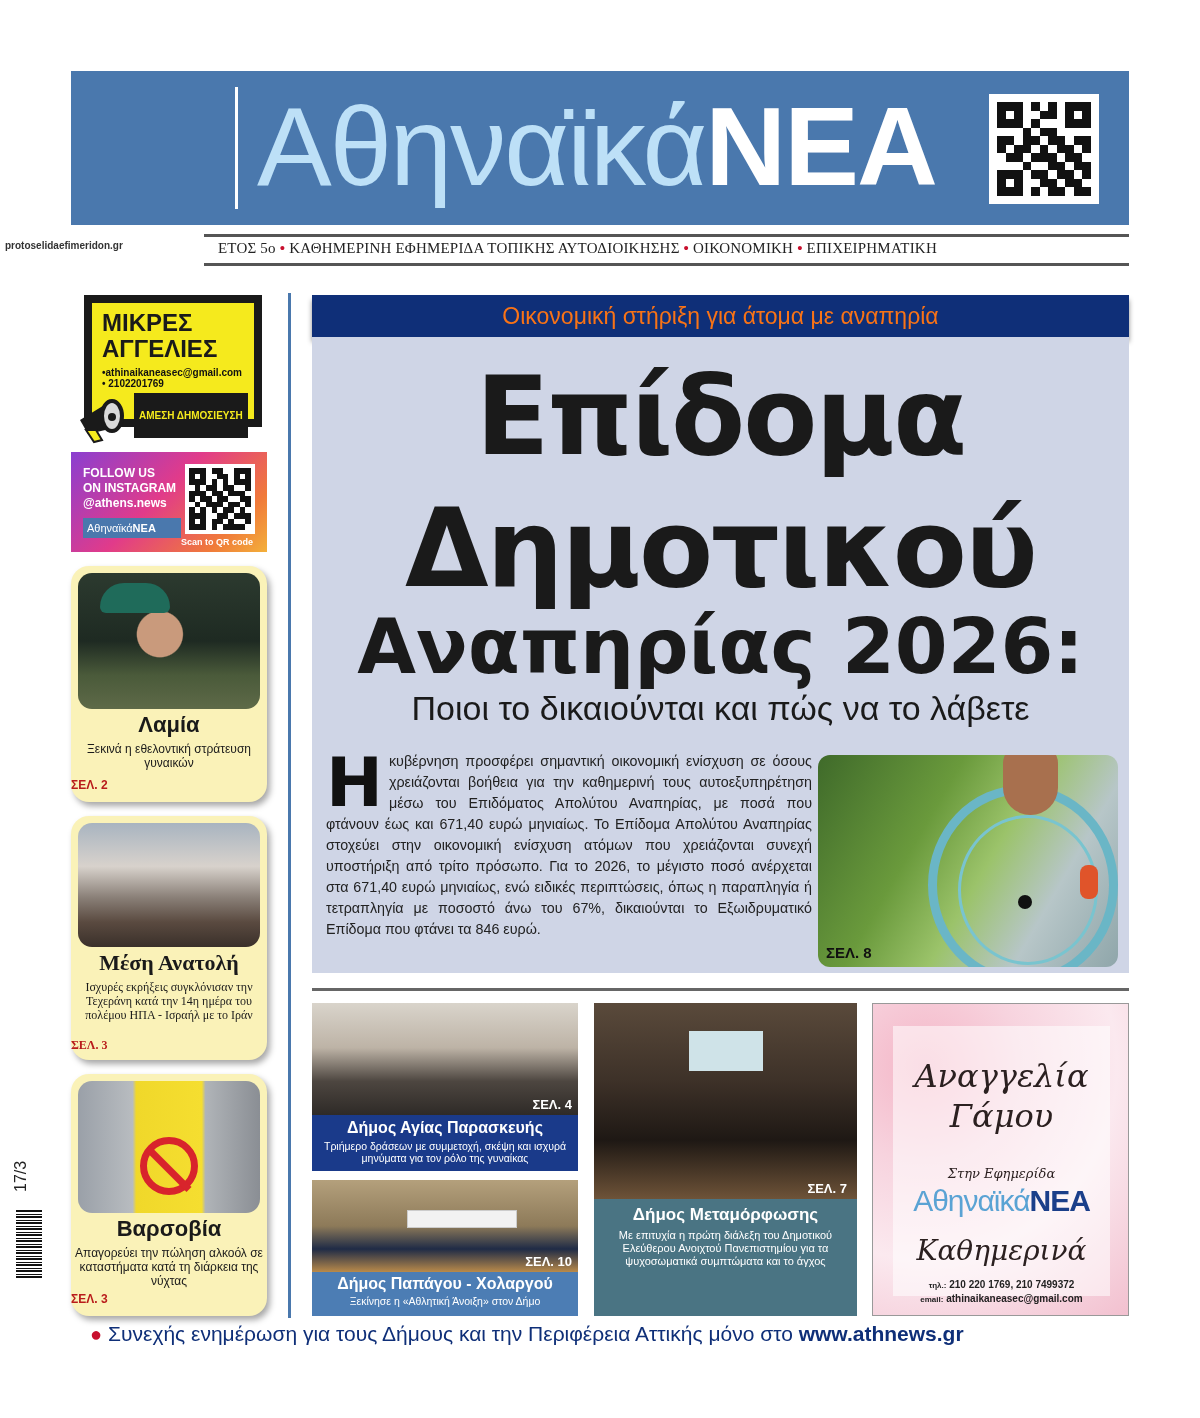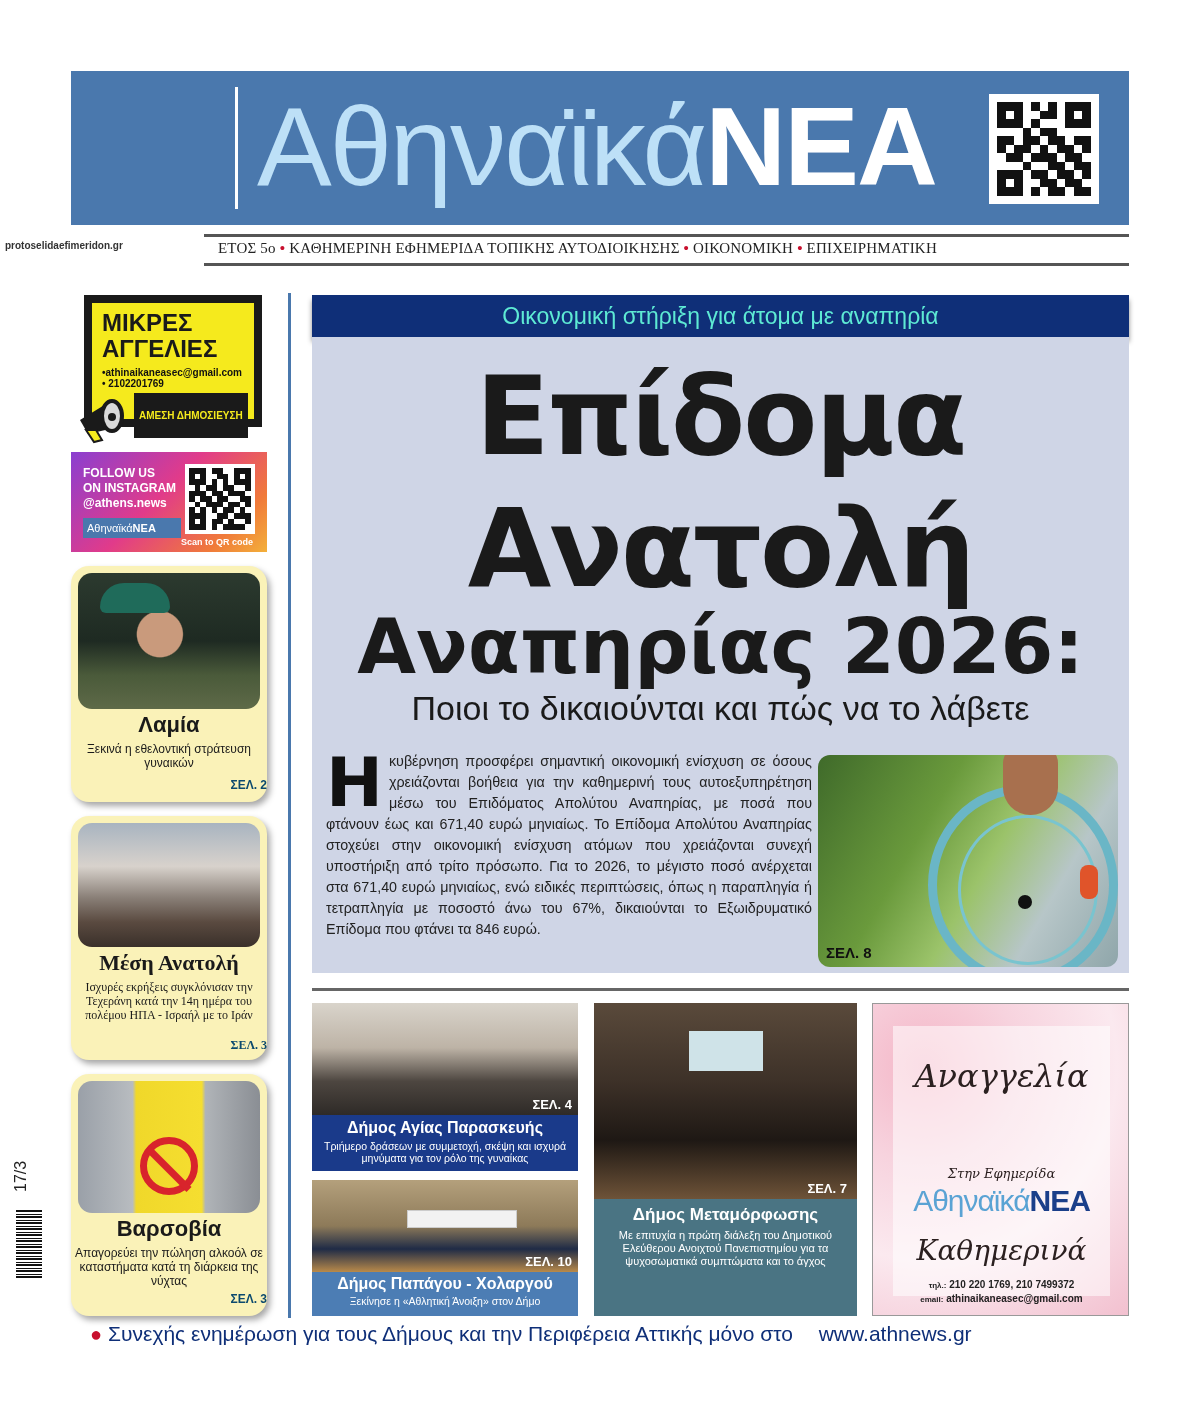--- a/index.html
+++ b/index.html
@@ -43,27 +43,27 @@
   .insta-text { position: absolute; left: 12px; top: 14px; color: #fff; font-weight: bold; font-size: 12px; line-height: 15px; }
   .insta-logo { position: absolute; left: 12px; top: 66px; width: 98px; height: 20px; background: #4a78ad; color: #fff; font-size: 11px; line-height: 20px; padding-left: 4px; white-space: nowrap; }
   .insta-logo b { font-weight: 900; }
   .insta-qr { position: absolute; left: 114px; top: 12px; width: 70px; height: 70px; background: #fff; padding: 4px; }
   .insta-scan { position: absolute; left: 110px; top: 85px; color: #fff; font-size: 9px; font-weight: bold; }
 
   .side-card { position: absolute; left: 71px; width: 196px; background: #faf2b8; border-radius: 18px; box-shadow: 3px 4px 6px rgba(0,0,0,0.35); }
   .side-img { position: absolute; left: 7px; top: 7px; width: 182px; border-radius: 14px; overflow: hidden; }
   .side-title { position: absolute; left: 0; width: 196px; text-align: center; font-size: 22px; font-weight: bold; color: #1a1a1a; }
   .side-desc { position: absolute; left: 4px; width: 188px; text-align: center; font-size: 12px; line-height: 14px; color: #1a1a1a; }
-  .side-page { position: absolute; left: 0; width: 196px; text-align: right; font-size: 12px; font-weight: 900; color: #0c4a6e; }
+  .side-page { position: absolute; left: 0; width: 196px; text-align: left; font-size: 12px; font-weight: 900; color: #b91c1c; }
 
   .barcode-date { position: absolute; left: 12px; top: 1160px; font-size: 16px; color: #222; transform: rotate(-90deg); transform-origin: left top; top: 1192px; }
   .barcode { position: absolute; left: 16px; top: 1210px; width: 26px; height: 68px; background: repeating-linear-gradient(0deg, #111 0 2px, #fff 2px 3px, #111 3px 4px, #fff 4px 6px); }
 
   
-  .kicker { position: absolute; left: 312px; top: 295px; width: 817px; height: 42px; background: #0f2f78; color: #5eead4; text-align: center; font-size: 23px; line-height: 42px; box-shadow: 0 5px 5px rgba(0,0,0,0.45); }
+  .kicker { position: absolute; left: 312px; top: 295px; width: 817px; height: 42px; background: #0f2f78; color: #f97316; text-align: center; font-size: 23px; line-height: 42px; box-shadow: 0 5px 5px rgba(0,0,0,0.45); }
   .main-box { position: absolute; left: 312px; top: 337px; width: 817px; height: 636px; background: #cfd5e6; }
   .headline { position: absolute; left: 0; width: 817px; text-align: center; font-weight: 900; color: #1a1a1a; font-family: "DejaVu Sans", sans-serif; letter-spacing: -2px; }
   .hl1 { top: 20px; font-size: 108px; line-height: 120px; }
   .hl2 { top: 152px; font-size: 108px; line-height: 120px; }
   .hl3 { top: 268px; font-size: 76px; line-height: 84px; letter-spacing: 0; }
   .subhead { position: absolute; left: 0; top: 352px; width: 817px; text-align: center; font-size: 34px; color: #1a1a1a; }
   .body { position: absolute; left: 14px; top: 414px; width: 486px; font-size: 14.3px; line-height: 21px; text-align: justify; color: #222; }
   .dropcap { float: left; font-size: 68px; line-height: 60px; font-weight: 900; margin: 2px 6px 0 0; color: #111; font-family: "DejaVu Sans", sans-serif; }
   .main-photo { position: absolute; left: 506px; top: 418px; width: 300px; height: 212px; overflow: hidden; background: linear-gradient(120deg, #3f6a2a 0%, #6a9a3c 35%, #9bc36a 55%, #b7c6c8 75%, #8fa6aa 100%); border-radius: 12px; }
   .main-photo .wheel { position: absolute; left: 110px; top: 30px; width: 190px; height: 200px; border-radius: 50%; border: 9px solid #6ab6c6; }
@@ -97,21 +97,21 @@
   .wed-title { position: absolute; left: 0; top: 30px; width: 100%; text-align: center; font-family: "DejaVu Serif", serif; font-style: italic; font-size: 32px; line-height: 40px; color: #2b2020; }
   .wed-small { position: absolute; left: 0; top: 140px; width: 100%; text-align: center; font-family: "DejaVu Serif", serif; font-style: italic; font-size: 13px; color: #2b2020; }
   .wed-logo { position: absolute; left: 0; top: 158px; width: 100%; text-align: center; font-size: 30px; color: #5aa3d4; white-space: nowrap; letter-spacing: -1px; }
   .wed-logo b { color: #1b3f8a; font-weight: 900; }
   .wed-daily { position: absolute; left: 0; top: 208px; width: 100%; text-align: center; font-family: "DejaVu Serif", serif; font-style: italic; font-size: 28px; color: #2b2020; }
   .wed-contact { position: absolute; left: 0; top: 252px; width: 100%; text-align: center; font-size: 10px; font-weight: bold; line-height: 13px; color: #222; }
   .wed-contact .lbl { font-size: 8px; }
 
   .footer { position: absolute; left: 90px; top: 1322px; font-size: 21px; color: #0f2f78; white-space: nowrap; }
   .footer .dot { color: #c8102e; font-size: 20px; margin-right: 6px; }
-  .footer b { font-weight: 400; margin-left: 20px; }
+  .footer b { font-weight: 700; }
 </style>
 </head>
 <body>
 
 <div class="masthead">
   <div class="mh-divider"></div>
   <div class="mh-logo">
     <span class="light">Αθηναϊκά</span><span class="bold">ΝΕΑ</span>
   </div>
   <div class="mh-qr">
@@ -430,21 +430,21 @@
   <div class="side-desc" style="top:172px;">Απαγορεύει την πώληση αλκοόλ σε καταστήματα κατά τη διάρκεια της νύχτας</div>
   <div class="side-page" style="top:218px;">ΣΕΛ. 3</div>
 </div>
 
 <div class="barcode-date">17/3</div>
 <div class="barcode"></div>
 
 <div class="kicker">Οικονομική στήριξη για άτομα με αναπηρία</div>
 <div class="main-box">
   <div class="headline hl1">Επίδομα</div>
-  <div class="headline hl2">Ανατολή</div>
+  <div class="headline hl2">Δημοτικού</div>
   <div class="headline hl3">Αναπηρίας 2026:</div>
   <div class="subhead">Ποιοι το δικαιούνται και πώς να το λάβετε</div>
   <div class="body">
     <span class="dropcap">Η</span><span>κυβέρνηση προσφέρει σημαντική οικονομική ενίσχυση σε όσους χρειάζονται βοήθεια για την καθημερινή τους αυτοεξυπηρέτηση μέσω του Επιδόματος Απολύτου Αναπηρίας, με ποσά που φτάνουν έως και 671,40 ευρώ μηνιαίως. Το Επίδομα Απολύτου Αναπηρίας στοχεύει στην οικονομική ενίσχυση ατόμων που χρειάζονται συνεχή υποστήριξη από τρίτο πρόσωπο. Για το 2026, το μέγιστο ποσό ανέρχεται στα 671,40 ευρώ μηνιαίως, ενώ ειδικές περιπτώσεις, όπως η παραπληγία ή τετραπληγία με ποσοστό άνω του 67%, δικαιούνται το Εξωιδρυματικό Επίδομα που φτάνει τα 846 ευρώ.</span>
   </div>
   <div class="main-photo">
     <div class="wheel"></div>
     <div class="wheel2"></div>
     <div class="hub"></div>
     <div class="reflector"></div>
@@ -483,20 +483,21 @@
   <div class="caption">
     <div class="cap-title" style="font-size:17px; margin-top:6px;">Δήμος Μεταμόρφωσης</div>
     <div style="font-size:11px; line-height:13px; margin-top:4px; padding:0 18px;">Με επιτυχία η πρώτη διάλεξη του Δημοτικού Ελεύθερου Ανοιχτού Πανεπιστημίου για τα ψυχοσωματικά συμπτώματα και το άγχος</div>
   </div>
 </div>
 
 <div class="wedding">
   <div class="wed-inner">
     <div class="wed-title">
       <div>Αναγγελία</div>
+      <div>Γάμου</div>
     </div>
     <div class="wed-small">Στην Εφημερίδα</div>
     <div class="wed-logo"><span>Αθηναϊκά</span><b>ΝΕΑ</b></div>
     <div class="wed-daily">Καθημερινά</div>
     <div class="wed-contact">
       <div><span class="lbl">τηλ.:</span> <span>210 220 1769, 210 7499372</span></div>
       <div><span class="lbl">email:</span> <span>athinaikaneasec@gmail.com</span></div>
     </div>
   </div>
 </div>

